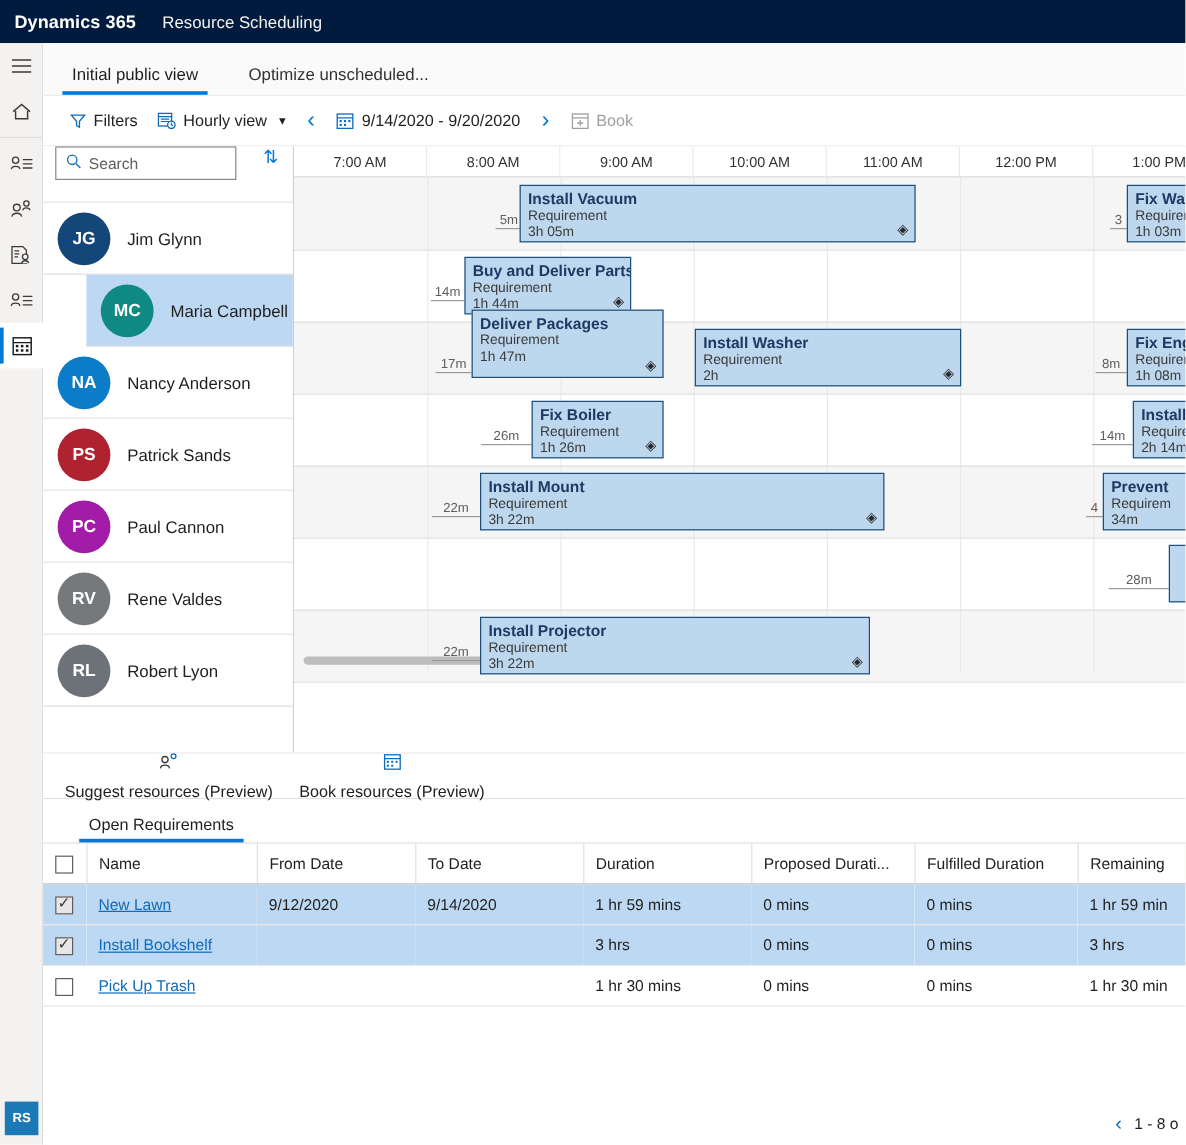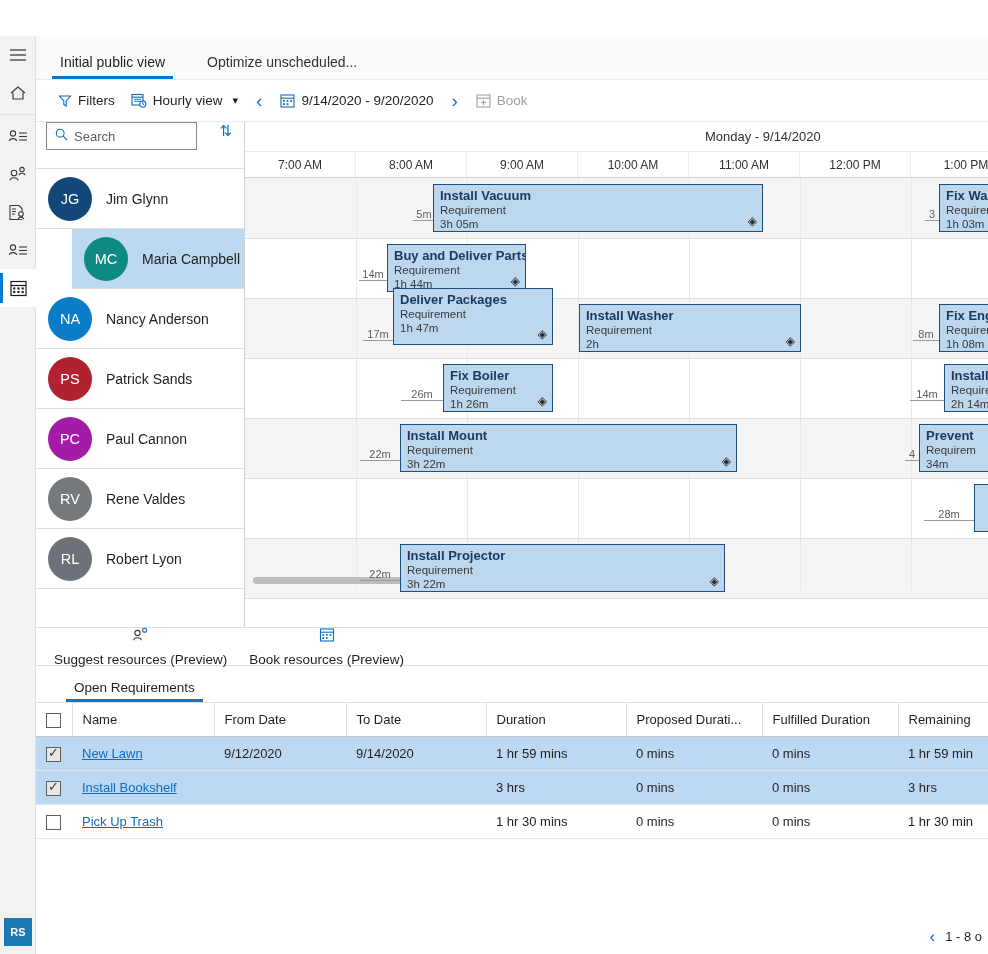--- a/index.html
+++ b/index.html
@@ -83,21 +83,21 @@
   }
   .sortbtn { color: #0078d4; font-size: 15px; padding: 0 2px; }
 
   .reslist { border-top: 1px solid #e1dfdd; }
   .resrow {
     height: 60px; display: flex; align-items: center; gap: 14px; padding-left: 12px;
     border-bottom: 1px solid #e1dfdd; background: #fff;
   }
   .resrow.sel { background: #bcd8f2; margin-left: 36px; }
   .avatar {
-    width: 44px; height: 44px; border-radius: 50%; color: #fff; font-size: 14.5px; font-weight: normal;
+    width: 44px; height: 44px; border-radius: 50%; color: #fff; font-size: 14.5px; font-weight: bold;
     display: flex; align-items: center; justify-content: center; flex: 0 0 44px; overflow: hidden;
   }
   .avatar.photo { background: #d6e4f0; position: relative; }
   .resname { font-size: 14px; color: #201f1e; }
 
   
   .gridcol { flex: 1; position: relative; overflow: hidden; background: #fff; }
   .dayhdr {
     height: 30px; display: flex; align-items: center; justify-content: center;
     font-size: 13px; color: #323130; border-bottom: 1px solid #edebe9; position: relative;
@@ -170,20 +170,24 @@
     gap: 10px; background: #fff; border-top: 1px solid #fff;
   }
   .pager-arrow { color: #0f6cbd; font-size: 17px; }
   .pager-txt { font-size: 13px; color: #201f1e; }
 </style>
 </head>
 <body>
 
 <div id="app">
 
+  <div class="topbar">
+    <span class="brand">Dynamics 365</span>
+    <span class="appname">Resource Scheduling</span>
+  </div>
 
   <div class="rail">
     <div class="rail-btn">
       <svg width="18" height="14" viewBox="0 0 18 14">
           <g stroke="#3b3a39" stroke-width="1.3">
         <line x1="1" y1="2" x2="17" y2="2"></line>
             <line x1="1" y1="7" x2="17" y2="7"></line>
             <line x1="1" y1="12" x2="17" y2="12"></line>
           </g>
         </svg>
@@ -359,23 +363,20 @@
               <div class="resname">Rene Valdes</div>
             </div>
             <div class="resrow">
               <div class="avatar" style="background: rgb(109, 114, 120);">RL</div>
               <div class="resname">Robert Lyon</div>
             </div>
           </div>
       </div>
 
       <div class="gridcol">
-        <div class="dayhdr">
-          <span>Monday - 9/14/2020</span>
-        </div>
         <div class="timehdr" id="timehdr">
             <div class="timecell">7:00 AM</div>
             <div class="timecell">8:00 AM</div>
             <div class="timecell">9:00 AM</div>
             <div class="timecell">10:00 AM</div>
             <div class="timecell">11:00 AM</div>
             <div class="timecell">12:00 PM</div>
             <div class="timecell">1:00 PM</div>
           </div>
         <div class="gridbody" id="gridbody">

